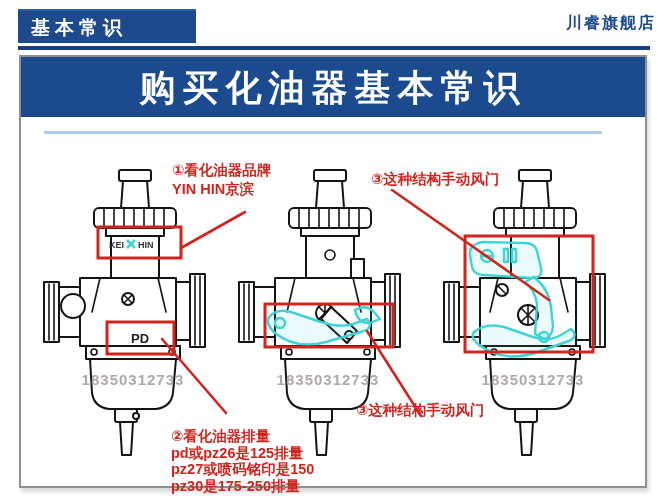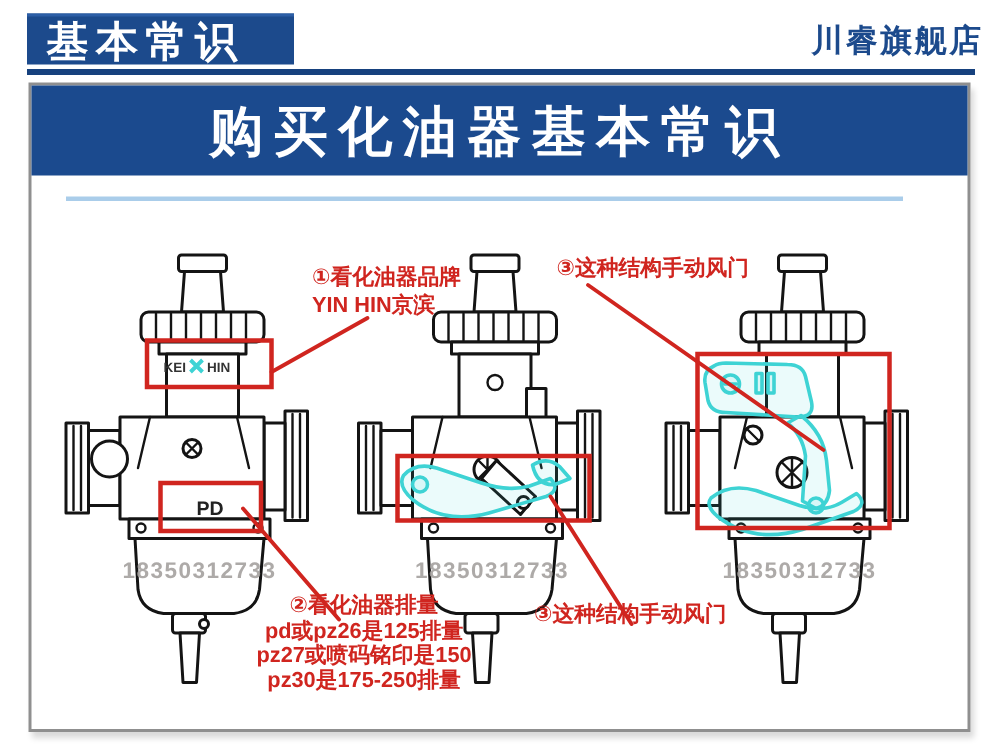--- a/index.html
+++ b/index.html
@@ -4,28 +4,28 @@
 <style>
   html,body{margin:0;padding:0;}
   body{
     width:667px;height:500px;position:relative;overflow:hidden;
     background:#ffffff;font-family:"Liberation Sans","DejaVu Sans",sans-serif;
     -webkit-font-smoothing:antialiased;
   }
   
   .tag-box{
     position:absolute;left:18px;top:9px;width:178px;height:34px;
-    background:#1c4a8c;color:#fff;font-weight:700;font-size:28px;
+    background:#1c4a8c;color:#fff;font-weight:700;font-size:19px;
     line-height:34px;padding-left:13px;letter-spacing:5px;box-sizing:border-box;
     border-top:2px solid #2c5ea6;
   }
   .store-name{
     position:absolute;right:11px;top:13px;
     font-family:"Liberation Serif","DejaVu Serif",serif;
-    font-weight:700;font-size:21px;color:#1c4a8c;letter-spacing:2px;
+    font-weight:700;font-size:16px;color:#1c4a8c;letter-spacing:2px;
   }
   .divider{
     position:absolute;left:18px;top:46px;width:632px;height:4px;background:#16417e;
   }
   
   .frame{
     position:absolute;left:19px;top:55px;width:628px;height:433px;
     border:2px solid #8f8f8f;background:#fff;box-sizing:border-box;
     box-shadow:2px 4px 4px rgba(0,0,0,.15);
   }
@@ -35,22 +35,22 @@
     text-align:center;line-height:62px;
   }
   .blue-rule{
     position:absolute;left:23px;top:74px;width:558px;height:3px;background:#aacdea;
   }
   
   .note{
     position:absolute;color:#d0251f;font-weight:700;font-size:14.5px;
     line-height:17px;white-space:nowrap;
   }
-  .note.n1{left:172px;top:176px;line-height:19px;margin-left:36px;}
-  .note.n2{left:171px;top:396px;line-height:16.5px;text-align:center;}
+  .note.n1{left:172px;top:161px;line-height:19px;}
+  .note.n2{left:171px;top:428px;line-height:16.5px;}
   .note.n3{left:356px;top:402px;}
   .note.n4{left:371px;top:171px;}
   
   svg.carb{position:absolute;top:165px;}
   svg.overlay{position:absolute;left:0;top:0;pointer-events:none;}
   .ln{stroke:#141414;stroke-width:2;fill:#ffffff;stroke-linejoin:round;stroke-linecap:round;}
   .ln2{stroke:#141414;stroke-width:1.6;fill:none;stroke-linecap:round;}
   .cy{stroke:#3ed3d4;stroke-width:2.4;fill:rgba(62,211,212,0.10);stroke-linejoin:round;stroke-linecap:round;}
   .wm{fill:#a5a19f;font-weight:700;font-size:15px;letter-spacing:1px;opacity:.9;}
   .redbox{stroke:#d0251f;stroke-width:3;fill:none;}

